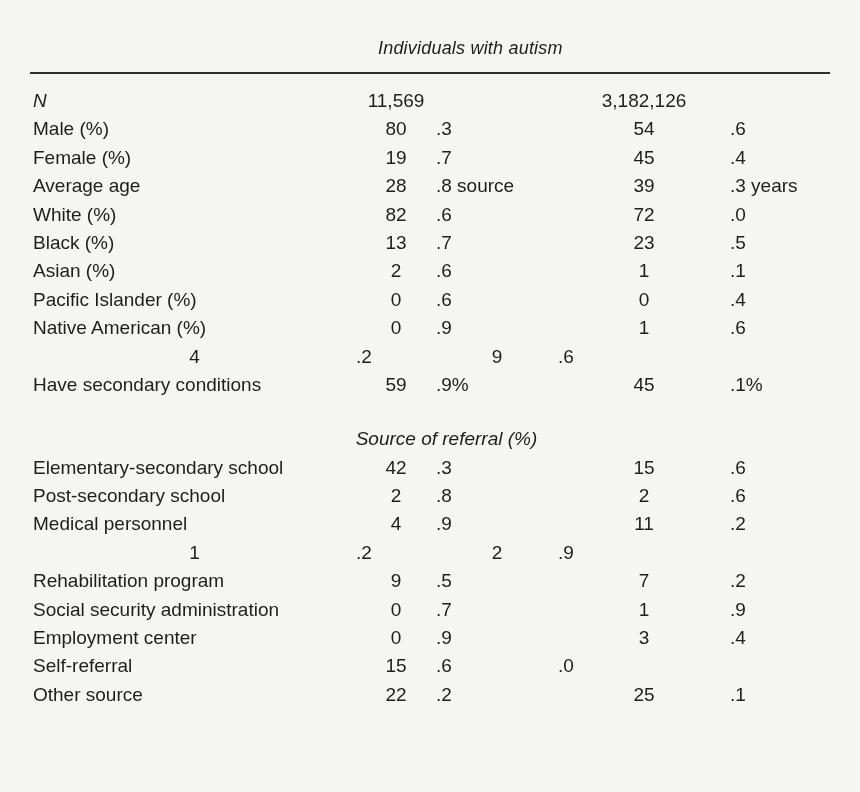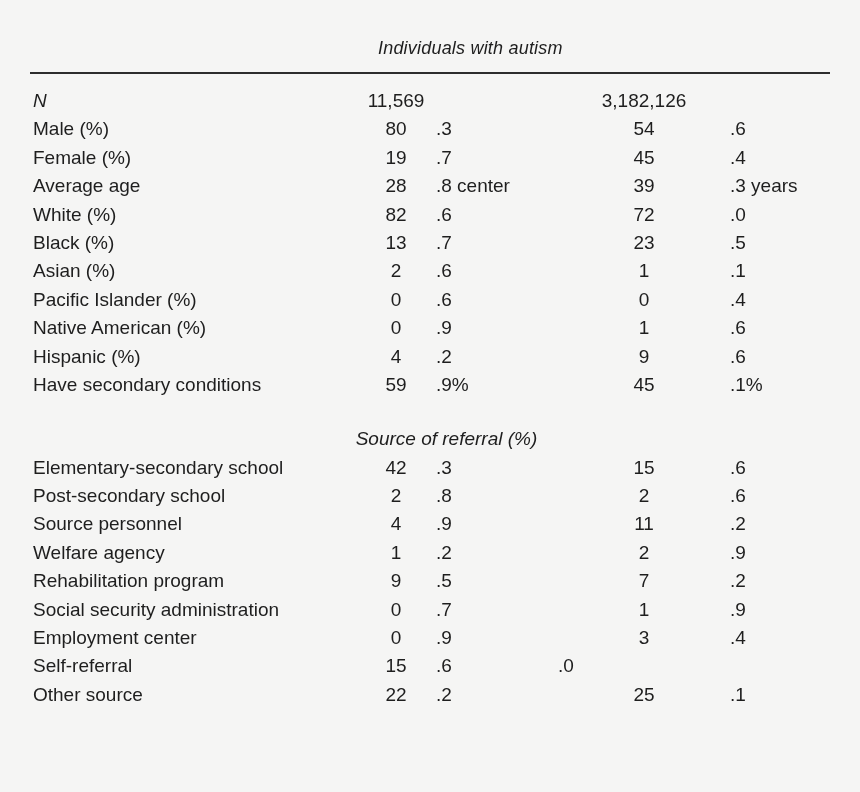--- a/index.html
+++ b/index.html
@@ -79,21 +79,21 @@
       <div class="row">
         <span class="cell label">Female (%)</span>
         <span class="cell num">19</span>
         <span class="cell rest">.7</span>
         <span class="cell num">45</span>
         <span class="cell rest">.4</span>
       </div>
       <div class="row">
         <span class="cell label">Average age</span>
         <span class="cell num">28</span>
-        <span class="cell rest">.8 center</span>
+        <span class="cell rest">.8 source</span>
         <span class="cell num">39</span>
         <span class="cell rest">.3 years</span>
       </div>
       <div class="row">
         <span class="cell label">White (%)</span>
         <span class="cell num">82</span>
         <span class="cell rest">.6</span>
         <span class="cell num">72</span>
         <span class="cell rest">.0</span>
       </div>
@@ -119,21 +119,20 @@
         <span class="cell rest">.4</span>
       </div>
       <div class="row">
         <span class="cell label">Native American (%)</span>
         <span class="cell num">0</span>
         <span class="cell rest">.9</span>
         <span class="cell num">1</span>
         <span class="cell rest">.6</span>
       </div>
       <div class="row">
-        <span class="cell label">Hispanic (%)</span>
         <span class="cell num">4</span>
         <span class="cell rest">.2</span>
         <span class="cell num">9</span>
         <span class="cell rest">.6</span>
       </div>
       <div class="row">
         <span class="cell label">Have secondary conditions</span>
         <span class="cell num">59</span>
         <span class="cell rest">.9%</span>
         <span class="cell num">45</span>
@@ -151,28 +150,27 @@
         <span class="cell rest">.6</span>
       </div>
       <div class="row">
         <span class="cell label">Post-secondary school</span>
         <span class="cell num">2</span>
         <span class="cell rest">.8</span>
         <span class="cell num">2</span>
         <span class="cell rest">.6</span>
       </div>
       <div class="row">
-        <span class="cell label">Source personnel</span>
+        <span class="cell label">Medical personnel</span>
         <span class="cell num">4</span>
         <span class="cell rest">.9</span>
         <span class="cell num">11</span>
         <span class="cell rest">.2</span>
       </div>
       <div class="row">
-        <span class="cell label">Welfare agency</span>
         <span class="cell num">1</span>
         <span class="cell rest">.2</span>
         <span class="cell num">2</span>
         <span class="cell rest">.9</span>
       </div>
       <div class="row">
         <span class="cell label">Rehabilitation program</span>
         <span class="cell num">9</span>
         <span class="cell rest">.5</span>
         <span class="cell num">7</span>

